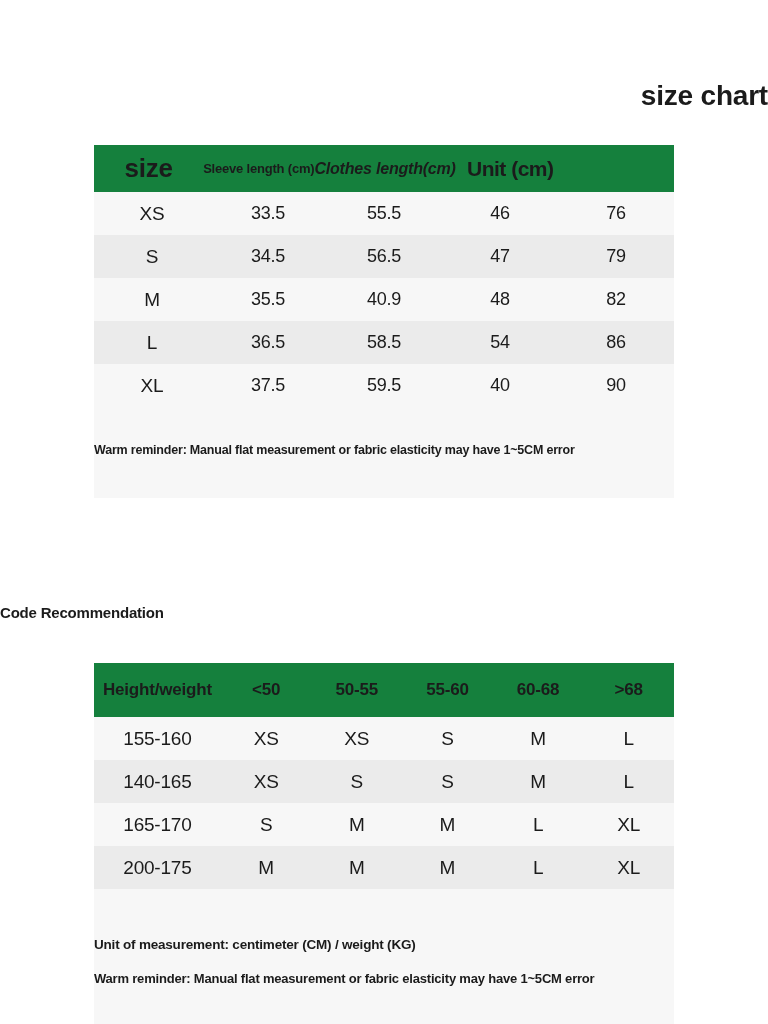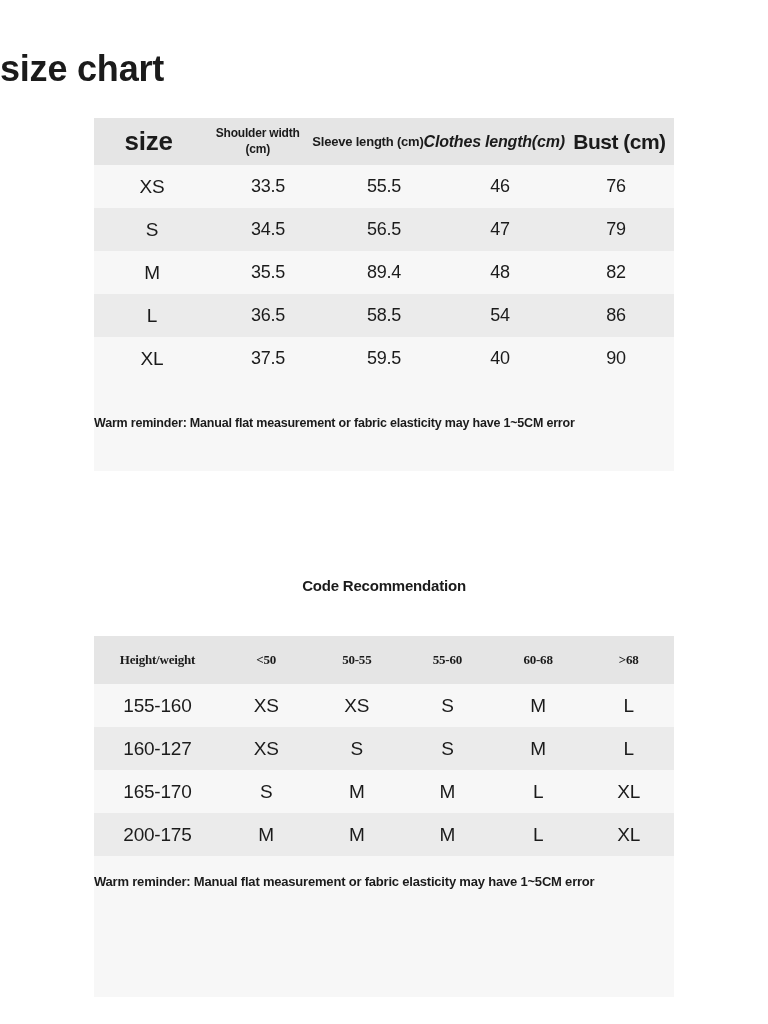--- a/index.html
+++ b/index.html
@@ -3,92 +3,90 @@
 <meta charset="utf-8">
 <style>
   * { margin:0; padding:0; box-sizing:border-box; }
   html, body { background:#ffffff; }
   body {
     width:768px; height:1024px; overflow:hidden;
     font-family:"Liberation Sans", sans-serif;
     color:#1b1b1b; letter-spacing:-0.2px;
   }
   .page-title {
-    margin-top:53px; line-height:31px;
-    text-align:left; font-size:36px; font-weight:700;
+    margin-top:80px; line-height:31px;
+    text-align:right; font-size:28px; font-weight:700;
   }
   .panel {
     width:580px; margin:0 auto; background:#f7f7f7;
   }
   .panel-1 { margin-top:34px; height:353px; }
   .panel-2 { margin-top:41px; height:361px; }
   .grid5 {
     display:grid; grid-template-columns:repeat(5,1fr);
     align-items:center; text-align:center;
   }
   .grid6 {
     display:grid; grid-template-columns:1.4fr repeat(5,1fr);
     align-items:center; text-align:center;
   }
-  .thead { background:#e5e5e5; font-weight:700; }
+  .thead { background:#15803d; font-weight:700; }
   .t1-head { height:47px; }
   .t1-row  { height:43px; font-size:18px; }
-  .t2-head { height:48px; font-size:13px;font-family:Liberation Serif, serif; }
+  .t2-head { height:54px; font-size:17px; }
   .t2-row  { height:43px; font-size:19px; }
   .row-alt { background:#ebebeb; }
   .h-size    { font-size:26px; font-weight:700; }
   .h-shoulder{ font-size:12px; line-height:1.3; white-space:pre-line; }
   .h-sleeve  { font-size:13px; white-space:nowrap; }
   .h-clothes { font-size:16px; white-space:nowrap;font-style:italic; }
   .h-bust    { font-size:21px; letter-spacing:-0.5px; }
   .c-size    { font-size:19px; }
   .note {
     text-align:left; font-weight:700;
   }
   .reminder-1 { margin-top:36px; font-size:12.5px; line-height:15px; }
   .section-title {
-    margin-top:106px; text-align:center;
+    margin-top:106px; text-align:left;
     font-size:15px; font-weight:700; line-height:18px;
   }
   .unit-note  { margin-top:48px; font-size:13.5px; line-height:16px; }
   .reminder-2 { margin-top:18px; font-size:13px; line-height:15px; }
 </style>
 </head>
 <body>
 
 <h1 class="page-title">size chart</h1>
 
 <section class="panel panel-1">
   <div class="grid5 thead t1-head">
     <div class="h-size">size</div>
-    <div class="h-shoulder">Shoulder width
-(cm)</div>
     <div class="h-sleeve">Sleeve length (cm)</div>
     <div class="h-clothes">Clothes length(cm)</div>
-    <div class="h-bust">Bust (cm)</div>
+    <div class="h-bust">Unit (cm)</div>
   </div>
 
   <div class="grid5 t1-row">
     <div class="c-size">XS</div>
     <div>33.5</div>
     <div>55.5</div>
     <div>46</div>
     <div>76</div>
   </div>
   <div class="grid5 t1-row row-alt">
     <div class="c-size">S</div>
     <div>34.5</div>
     <div>56.5</div>
     <div>47</div>
     <div>79</div>
   </div>
   <div class="grid5 t1-row">
     <div class="c-size">M</div>
     <div>35.5</div>
-    <div>89.4</div>
+    <div>40.9</div>
     <div>48</div>
     <div>82</div>
   </div>
   <div class="grid5 t1-row row-alt">
     <div class="c-size">L</div>
     <div>36.5</div>
     <div>58.5</div>
     <div>54</div>
     <div>86</div>
   </div>
@@ -117,21 +115,21 @@
 
   <div class="grid6 t2-row">
     <div>155-160</div>
     <div>XS</div>
     <div>XS</div>
     <div>S</div>
     <div>M</div>
     <div>L</div>
   </div>
   <div class="grid6 t2-row row-alt">
-    <div>160-127</div>
+    <div>140-165</div>
     <div>XS</div>
     <div>S</div>
     <div>S</div>
     <div>M</div>
     <div>L</div>
   </div>
   <div class="grid6 t2-row">
     <div>165-170</div>
     <div>S</div>
     <div>M</div>
@@ -141,14 +139,15 @@
   </div>
   <div class="grid6 t2-row row-alt">
     <div>200-175</div>
     <div>M</div>
     <div>M</div>
     <div>M</div>
     <div>L</div>
     <div>XL</div>
   </div>
 
+  <p class="note unit-note">Unit of measurement: centimeter (CM) / weight (KG)</p>
   <p class="note reminder-2">Warm reminder: Manual flat measurement or fabric elasticity may have 1~5CM error</p>
 </section>
 
 </body></html>

